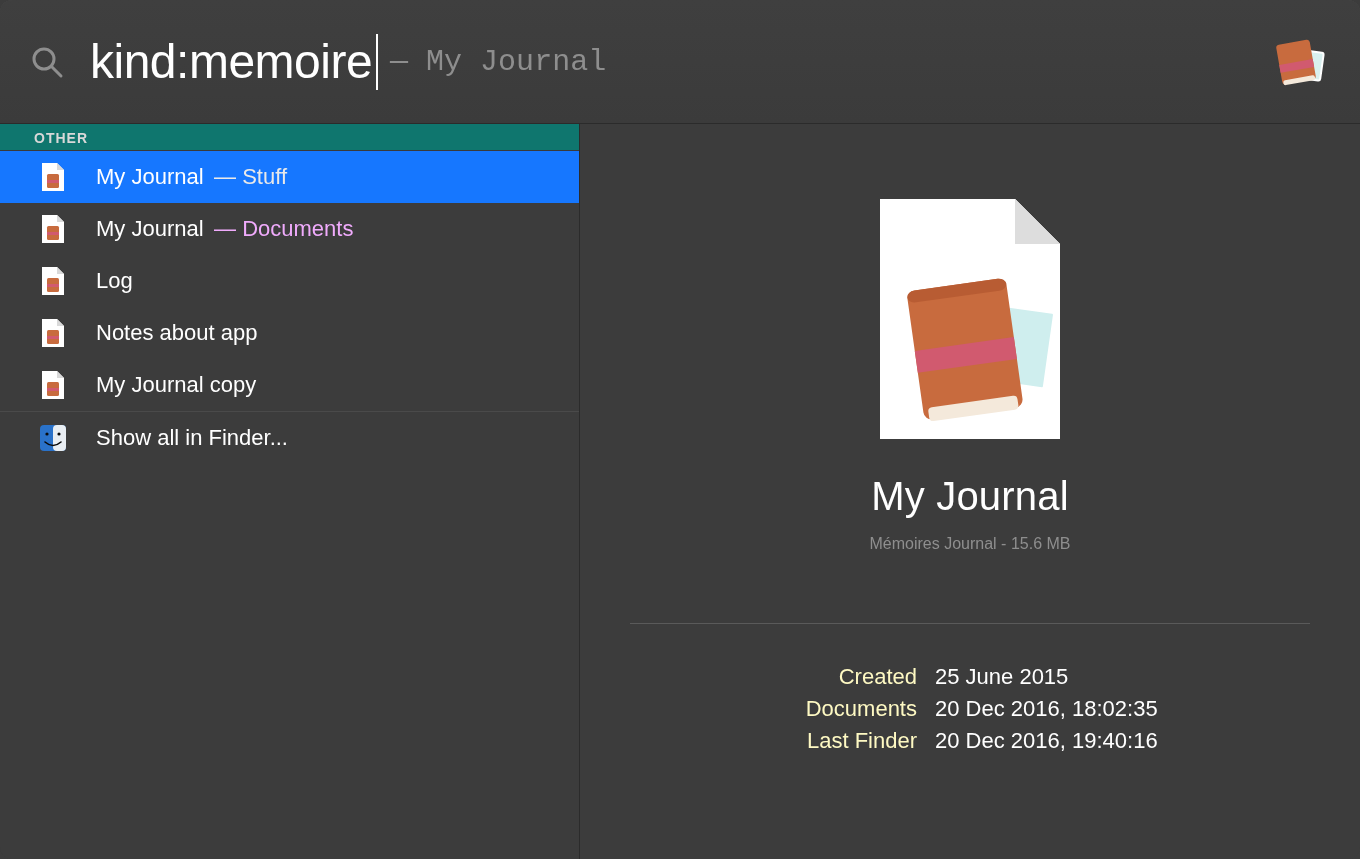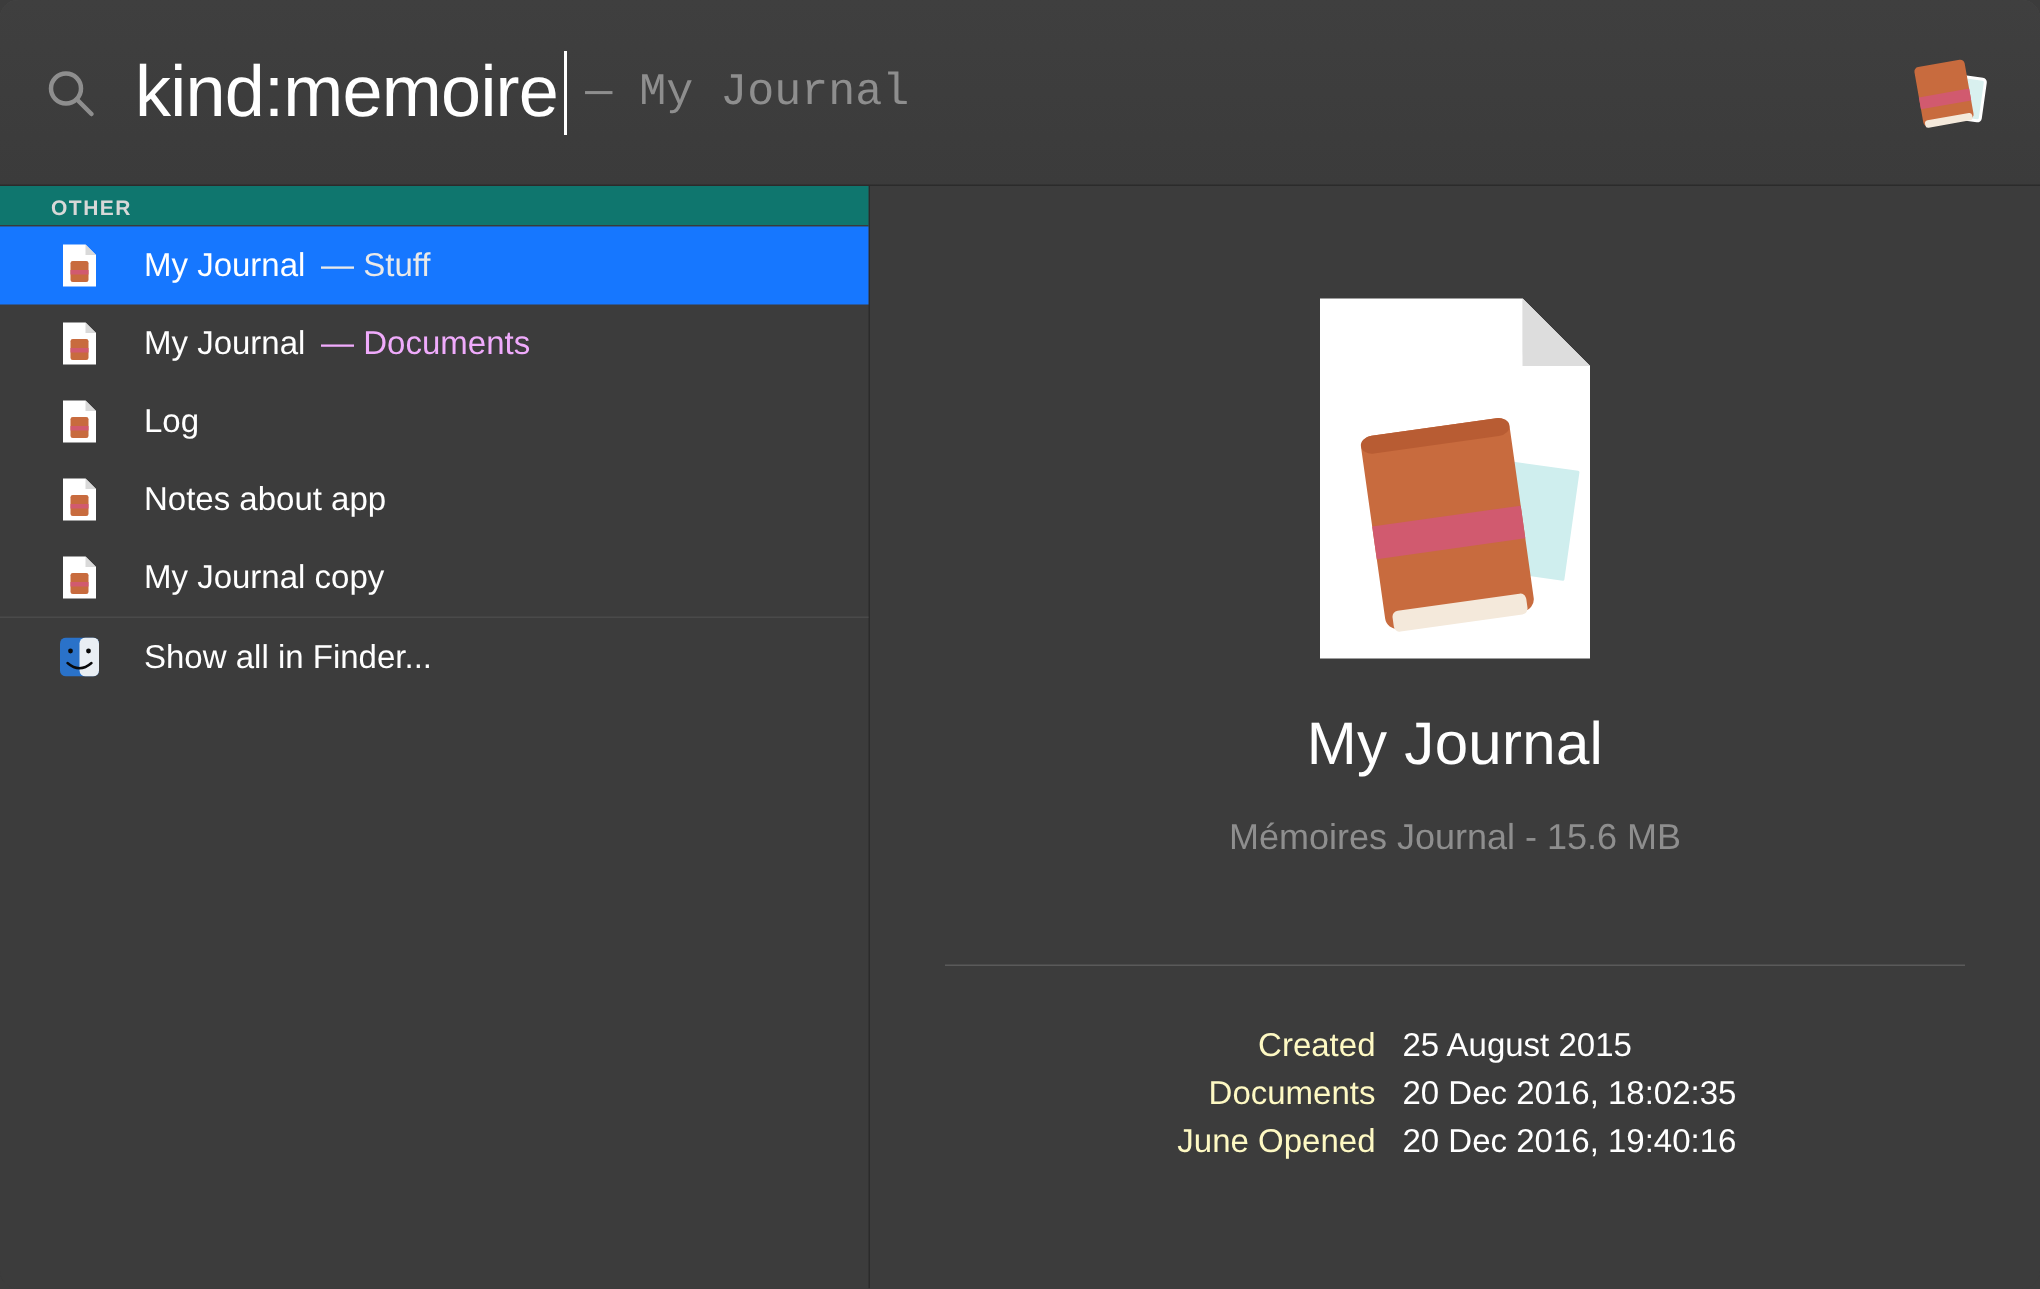--- a/index.html
+++ b/index.html
@@ -138,24 +138,24 @@
     margin-top: 10px;
   }
   .preview-title {
     font-size: 40px;
     font-weight: 300;
     color: #fff;
     margin-top: 30px;
     letter-spacing: 0.2px;
   }
   .preview-sub {
-    font-size: 24px;
+    font-size: 16px;
     color: #8e8e8e;
     font-weight: 300;
-    margin-top: 26px;
+    margin-top: 16px;
   }
   .meta-sep {
     width: 680px;
     height: 1px;
     background: #5a5a5a;
     margin-top: 70px;
   }
   .meta-table {
     margin-top: 40px;
     display: grid;
@@ -316,22 +316,22 @@
       </div>
       <div class="preview-title">My Journal</div>
       <div class="preview-sub">
         <span>Mémoires Journal</span> - <span>15.6 MB</span>
       </div>
 
       <div class="meta-sep"></div>
 
       <div class="meta-table">
         <div class="meta-key">Created</div>
-        <div class="meta-val">25 August 2015</div>
+        <div class="meta-val">25 June 2015</div>
         <div class="meta-key">Documents</div>
         <div class="meta-val">20 Dec 2016, 18:02:35</div>
-        <div class="meta-key">June Opened</div>
+        <div class="meta-key">Last Finder</div>
         <div class="meta-val">20 Dec 2016, 19:40:16</div>
       </div>
     </div>
 
   </div>
 </div>
 
 </body></html>

